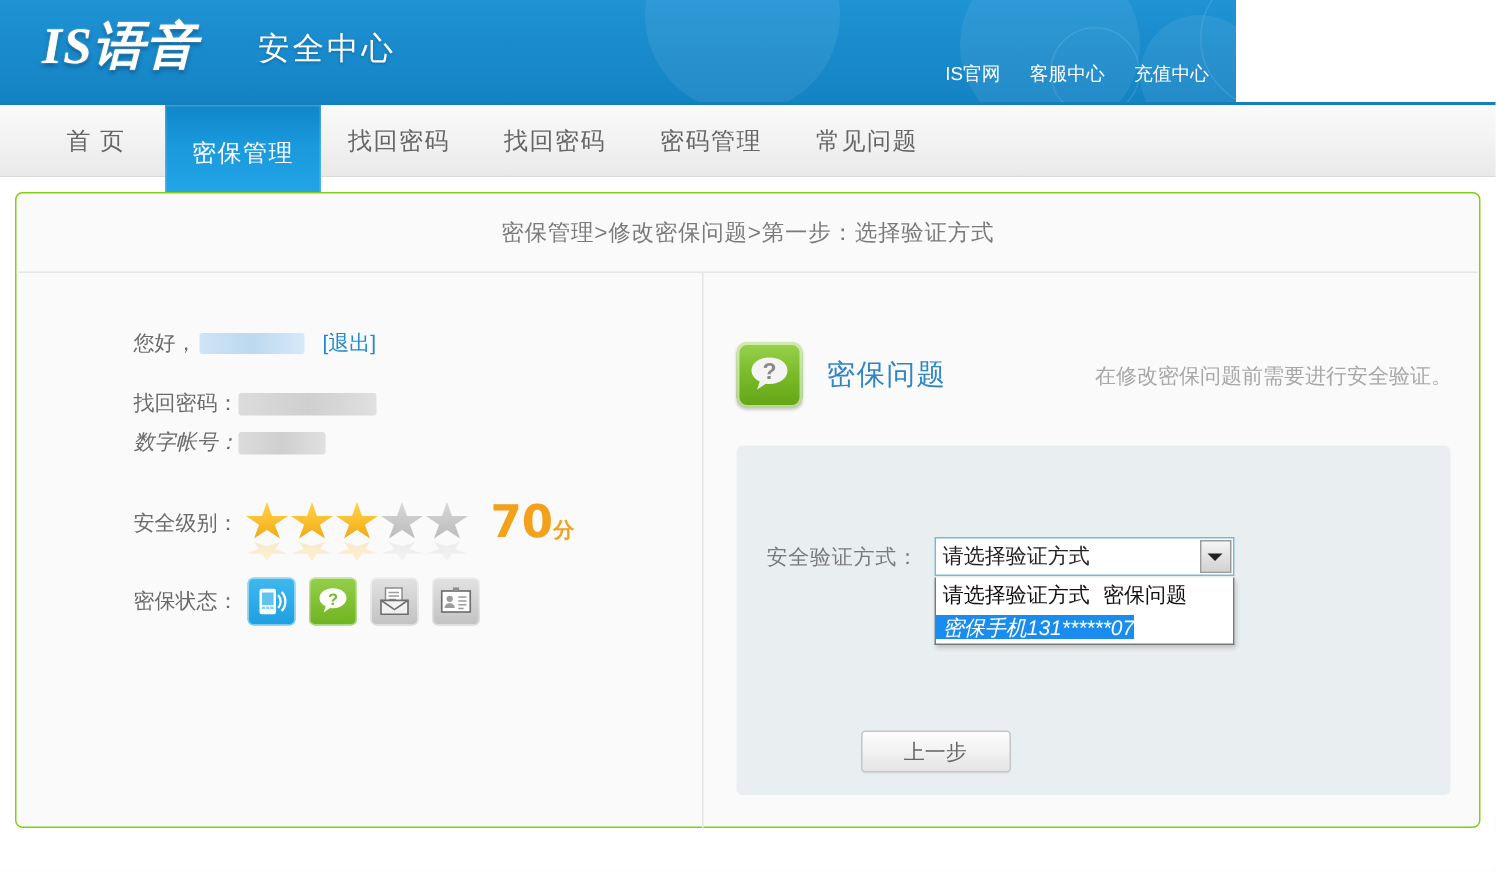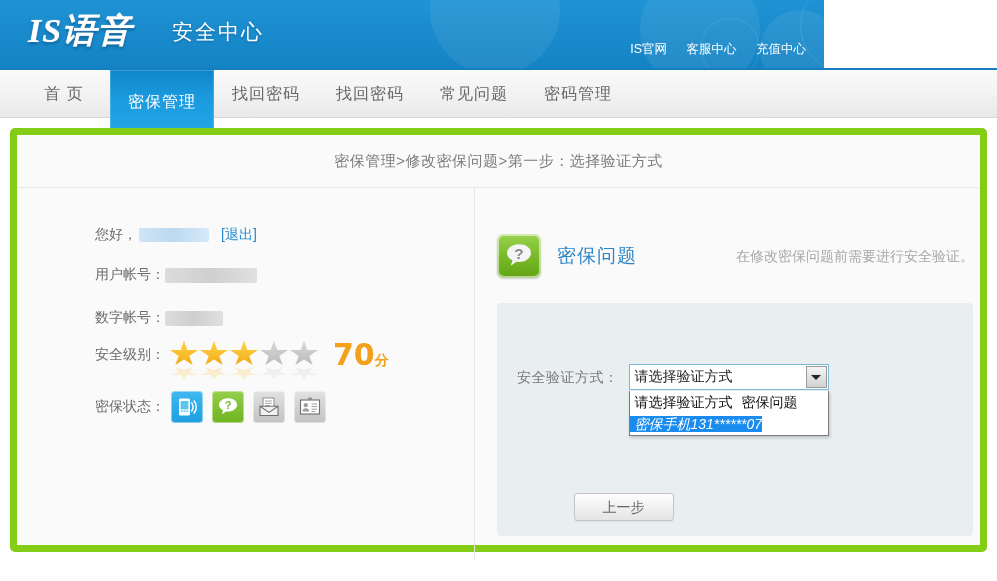--- a/index.html
+++ b/index.html
@@ -58,21 +58,21 @@
   }
   .nav-item.active{
     background:linear-gradient(180deg,#0f87c9 0%,#1b9ade 45%,#23a6e8 100%);
     color:#fff; height:64px;
     box-shadow:inset 0 0 0 1px rgba(255,255,255,.18);
   }
 
   
   .card{
     position:absolute; left:10px; top:128px; width:977px; height:424px;
-    background:#fafafa; border:7px solid #84cc16; border-radius:5px;
+    background:#fafafa; border:1px solid #84cc16; border-radius:5px;
   }
   .crumb{
     text-align:center; font-size:15px; color:#7b7b7b;
     padding-top:17px; letter-spacing:.5px;
   }
   .crumb-rule{
     position:absolute; left:1px; right:1px; top:52px; height:1px;
     background:#e6e6e6;
   }
 
@@ -204,44 +204,44 @@
     <a href="#">充值中心</a>
   </div>
 </div>
 
 <div class="navbar">
   <div class="nav-inner">
     <div class="nav-item">首 页</div>
     <div class="nav-item active">密保管理</div>
     <div class="nav-item">找回密码</div>
     <div class="nav-item">找回密码</div>
+    <div class="nav-item">密码管理</div>
     <div class="nav-item">常见问题</div>
-    <div class="nav-item">密码管理</div>
   </div>
 </div>
 
 <div class="card">
 
   <div class="crumb">密保管理&gt;修改密保问题&gt;第一步：选择验证方式</div>
   <div class="crumb-rule"></div>
 
   <div class="left">
 
     <div class="row" style="top:38px;">
       <span class="lbl">您好，</span>
       <span class="blurtxt b-blue" style="width:70px;margin:0 2px;"></span>
       <a href="#" class="logout">[退出]</a>
     </div>
 
     <div class="row" style="top:78px;">
-      <span class="lbl">用户帐号：</span>
+      <span class="lbl">找回密码：</span>
       <span class="blurtxt b-gray" style="width:92px;height:15px;"></span>
     </div>
 
-    <div class="row" style="top:121px;">
+    <div class="row" style="top:104px;font-style:italic;">
       <span class="lbl">数字帐号：</span>
       <span class="blurtxt b-gray" style="width:58px;height:15px;"></span>
     </div>
 
     <div class="row" style="top:152px;">
       <span class="lbl">安全级别：</span>
       <span class="stars">
         <span class="star">
             <i class="on"></i>
             <i class="on refl"></i>

